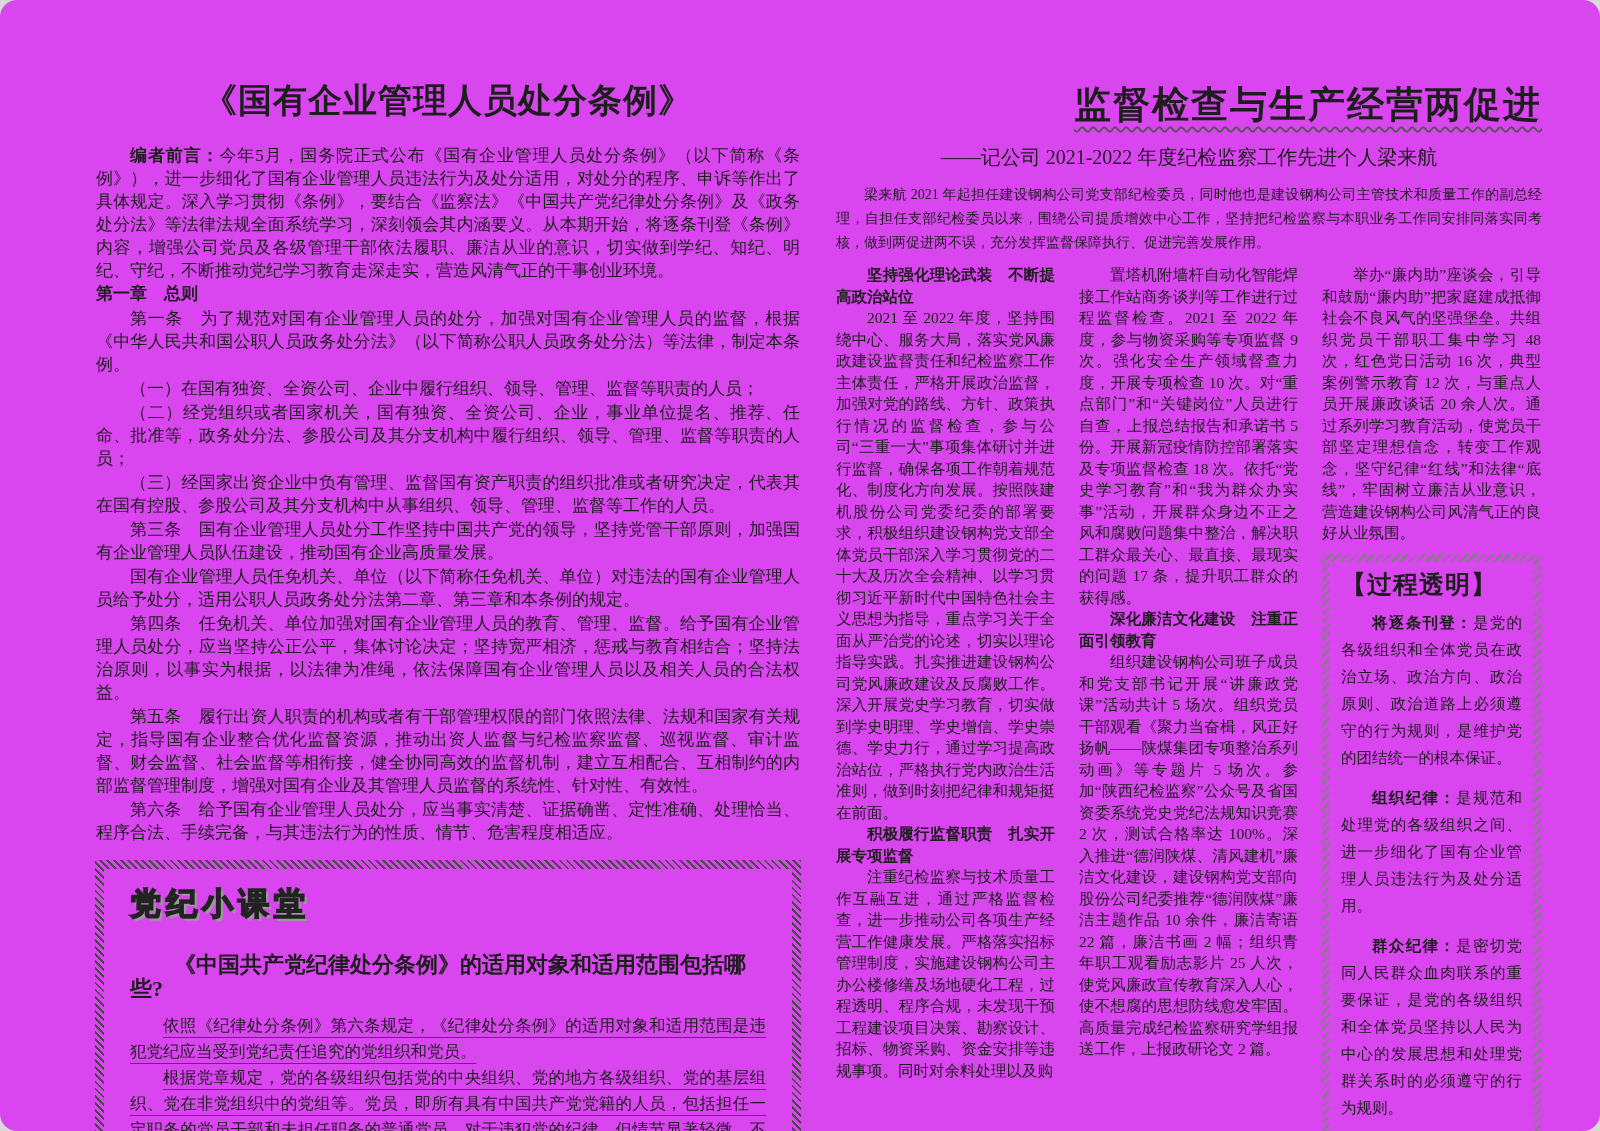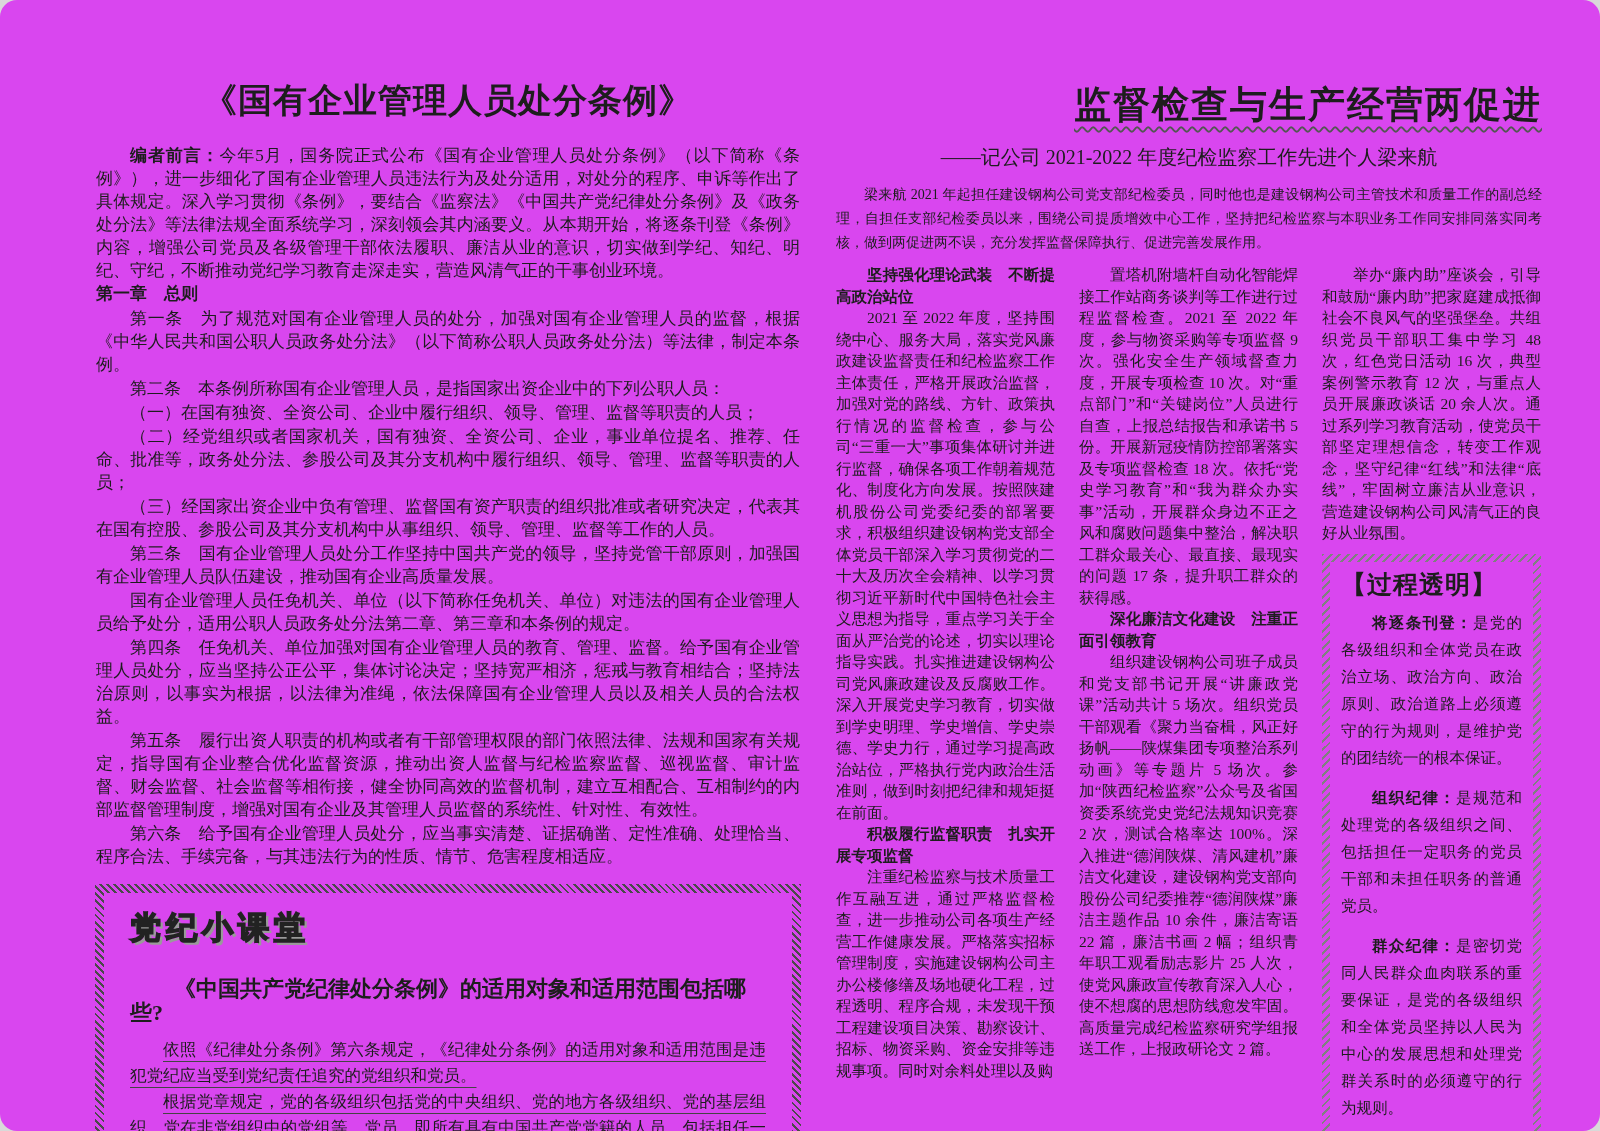--- a/index.html
+++ b/index.html
@@ -70,21 +70,20 @@
 
   <div class="page-left">
     <h1 class="l-title">《国有企业管理人员处分条例》</h1>
 
     <div class="l-body">
       <p><span class="preface-label">编者前言：</span><span>今年5月，国务院正式公布《国有企业管理人员处分条例》（以下简称《条例》），进一步细化了国有企业管理人员违法行为及处分适用，对处分的程序、申诉等作出了具体规定。深入学习贯彻《条例》，要结合《监察法》《中国共产党纪律处分条例》及《政务处分法》等法律法规全面系统学习，深刻领会其内涵要义。从本期开始，将逐条刊登《条例》内容，增强公司党员及各级管理干部依法履职、廉洁从业的意识，切实做到学纪、知纪、明纪、守纪，不断推动党纪学习教育走深走实，营造风清气正的干事创业环境。</span></p>
 
       <p class="chapter">第一章　总则</p>
 
       <p>第一条　为了规范对国有企业管理人员的处分，加强对国有企业管理人员的监督，根据《中华人民共和国公职人员政务处分法》（以下简称公职人员政务处分法）等法律，制定本条例。</p>
-      <p>第二条　本条例所称国有企业管理人员，是指国家出资企业中的下列公职人员：</p>
       <p>（一）在国有独资、全资公司、企业中履行组织、领导、管理、监督等职责的人员；</p>
       <p>（二）经党组织或者国家机关，国有独资、全资公司、企业，事业单位提名、推荐、任命、批准等，政务处分法、参股公司及其分支机构中履行组织、领导、管理、监督等职责的人员；</p>
       <p>（三）经国家出资企业中负有管理、监督国有资产职责的组织批准或者研究决定，代表其在国有控股、参股公司及其分支机构中从事组织、领导、管理、监督等工作的人员。</p>
       <p>第三条　国有企业管理人员处分工作坚持中国共产党的领导，坚持党管干部原则，加强国有企业管理人员队伍建设，推动国有企业高质量发展。</p>
       <p>国有企业管理人员任免机关、单位（以下简称任免机关、单位）对违法的国有企业管理人员给予处分，适用公职人员政务处分法第二章、第三章和本条例的规定。</p>
       <p>第四条　任免机关、单位加强对国有企业管理人员的教育、管理、监督。给予国有企业管理人员处分，应当坚持公正公平，集体讨论决定；坚持宽严相济，惩戒与教育相结合；坚持法治原则，以事实为根据，以法律为准绳，依法保障国有企业管理人员以及相关人员的合法权益。</p>
       <p>第五条　履行出资人职责的机构或者有干部管理权限的部门依照法律、法规和国家有关规定，指导国有企业整合优化监督资源，推动出资人监督与纪检监察监督、巡视监督、审计监督、财会监督、社会监督等相衔接，健全协同高效的监督机制，建立互相配合、互相制约的内部监督管理制度，增强对国有企业及其管理人员监督的系统性、针对性、有效性。</p>
       <p>第六条　给予国有企业管理人员处分，应当事实清楚、证据确凿、定性准确、处理恰当、程序合法、手续完备，与其违法行为的性质、情节、危害程度相适应。</p>
     </div>
 
@@ -115,21 +114,21 @@
         <p class="subhead">深化廉洁文化建设　注重正面引领教育</p>
         <p>组织建设钢构公司班子成员和党支部书记开展“讲廉政党课”活动共计 5 场次。组织党员干部观看《聚力当奋楫，风正好扬帆——陕煤集团专项整治系列动画》等专题片 5 场次。参加“陕西纪检监察”公众号及省国资委系统党史党纪法规知识竞赛 2 次，测试合格率达 100%。深入推进“德润陕煤、清风建机”廉洁文化建设，建设钢构党支部向股份公司纪委推荐“德润陕煤”廉洁主题作品 10 余件，廉洁寄语 22 篇，廉洁书画 2 幅；组织青年职工观看励志影片 25 人次，使党风廉政宣传教育深入人心，使不想腐的思想防线愈发牢固。高质量完成纪检监察研究学组报送工作，上报政研论文 2 篇。</p>
       </div>
 
       <div class="r-col">
         <p>举办“廉内助”座谈会，引导和鼓励“廉内助”把家庭建成抵御社会不良风气的坚强堡垒。共组织党员干部职工集中学习 48 次，红色党日活动 16 次，典型案例警示教育 12 次，与重点人员开展廉政谈话 20 余人次。通过系列学习教育活动，使党员干部坚定理想信念，转变工作观念，坚守纪律“红线”和法律“底线”，牢固树立廉洁从业意识，营造建设钢构公司风清气正的良好从业氛围。</p>
 
         <div class="glossary">
           <div class="glossary-title">【过程透明】</div>
           <p><span class="term">将逐条刊登：</span><span>是党的各级组织和全体党员在政治立场、政治方向、政治原则、政治道路上必须遵守的行为规则，是维护党的团结统一的根本保证。</span></p>
-          <p><span class="term">组织纪律：</span><span>是规范和处理党的各级组织之间、包括担任一定职务的党员干部和未担任职务的普通党员。</span></p>
+          <p><span class="term">组织纪律：</span><span>是规范和处理党的各级组织之间、进一步细化了国有企业管理人员违法行为及处分适用。</span></p>
           <p><span class="term">群众纪律：</span><span>是密切党同人民群众血肉联系的重要保证，是党的各级组织和全体党员坚持以人民为中心的发展思想和处理党群关系时的必须遵守的行为规则。</span></p>
         </div>
       </div>
 
     </div>
   </div>
 
 </div>
 
 </body></html>

